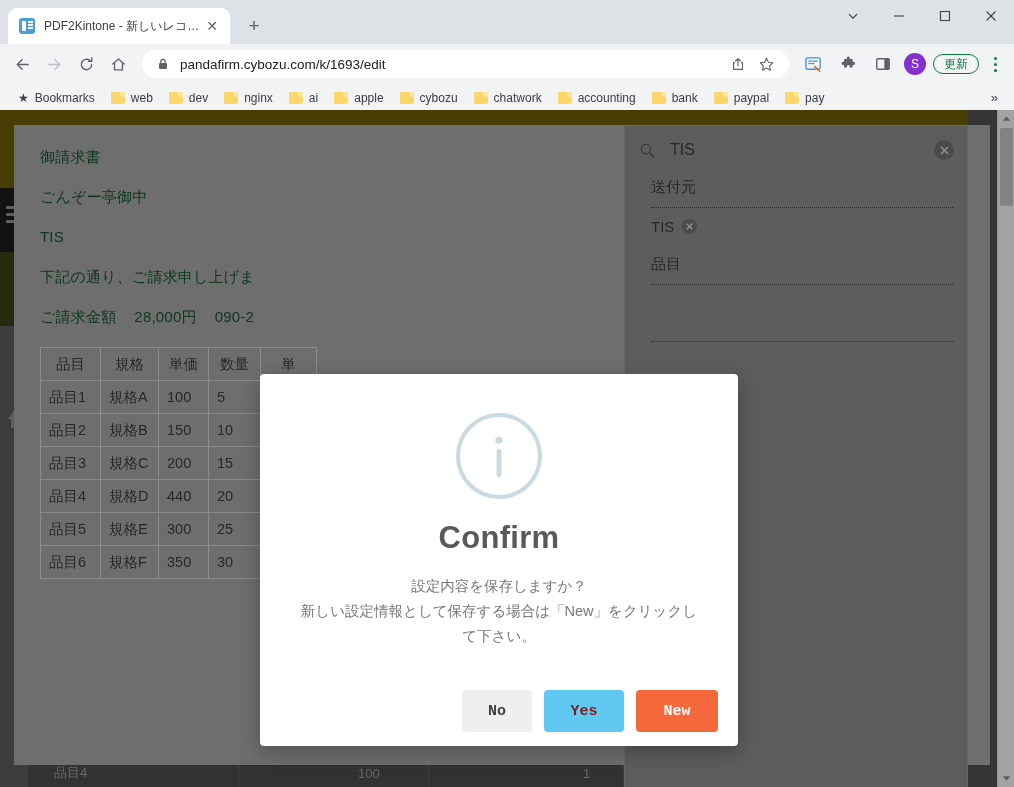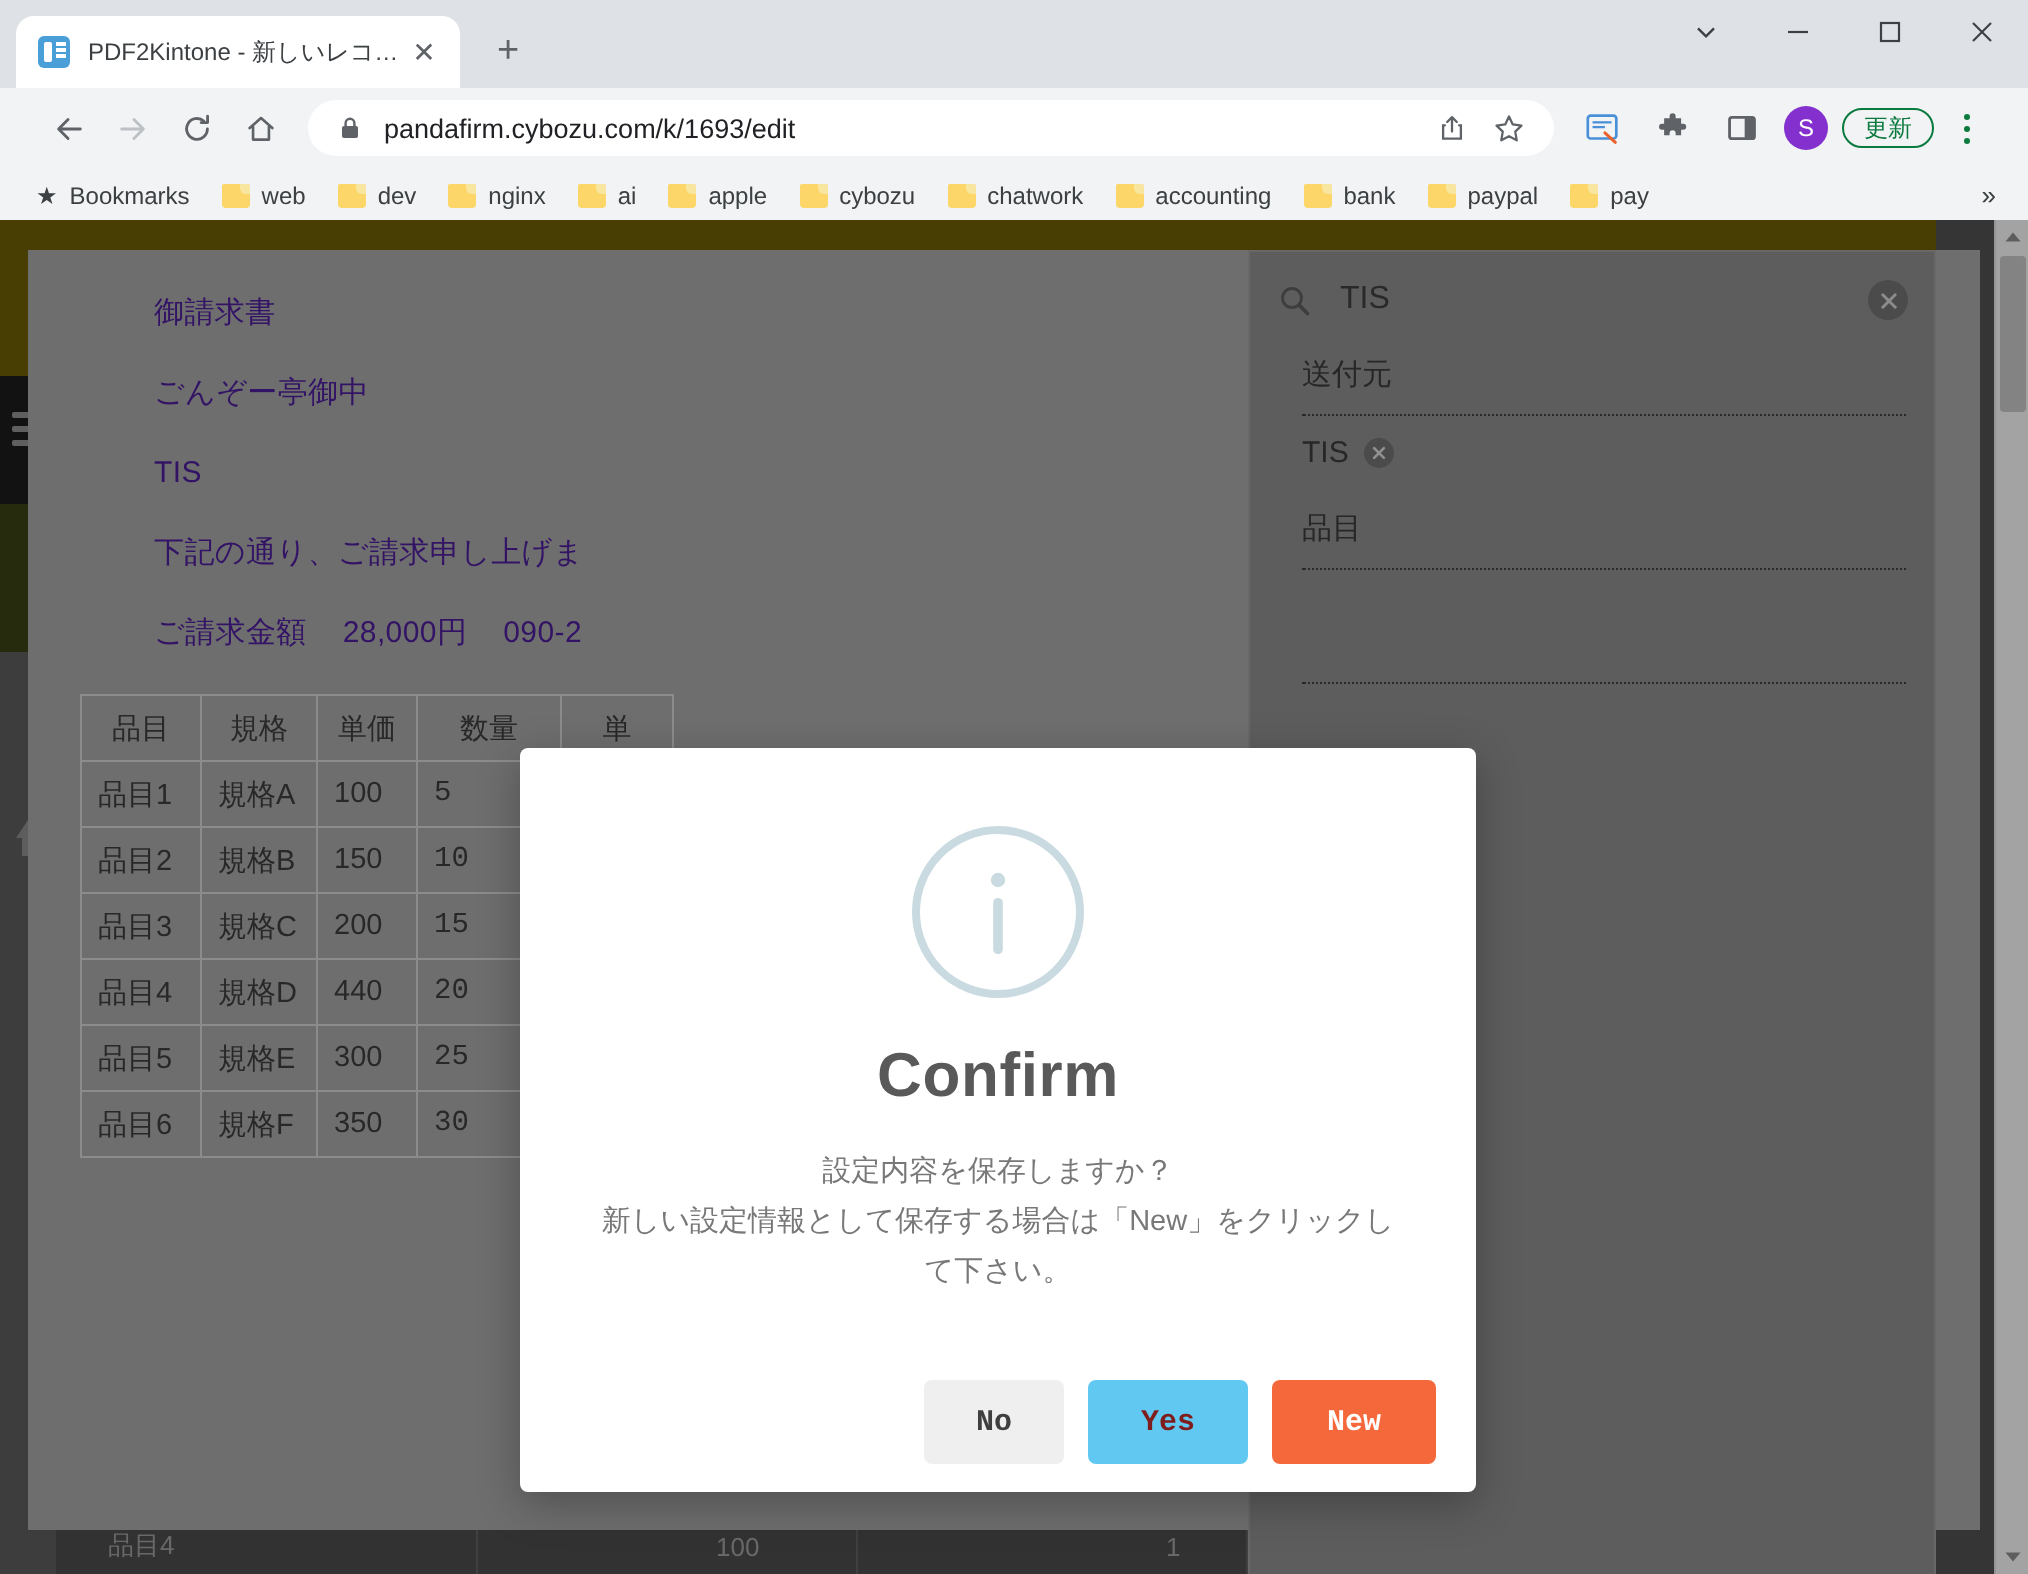--- a/index.html
+++ b/index.html
@@ -56,21 +56,21 @@
     position:absolute; right:0; top:0; height:32px; display:flex;
   }
   .winctrl {
     width: 46px; height:32px; display:flex; align-items:center;
     justify-content:center; color:#3c4043; font-size:12px;
   }
   .winctrl svg { display:block; }
 
   .toolbar {
     height: 40px; background: #f1f3f4;
-    display: flex; align-items: center; padding: 0 20px;
+    display: flex; align-items: center; padding: 0 8px;
   }
   .tbtn {
     width: 28px; height:28px; margin-right:4px;
     display:flex; align-items:center; justify-content:center;
     color:#5f6368; border-radius:50%;
   }
   .omnibox {
     flex: 1; height: 28px; background:#fff; border-radius: 14px;
     display:flex; align-items:center; padding: 0 10px 0 14px;
     margin: 0 6px; position:relative;
@@ -140,38 +140,38 @@
   .band-gray2 { position:absolute; left:28px; top:286px; right:46px; height:120px; background:#575757; }
   .band-gray3 { position:absolute; left:28px; top:406px; right:46px; bottom:0; background:#5c5c5c; }
 
   
   .doc-card {
     position:absolute; left:14px; top:15px; width:976px; height:640px;
     background:#a3a3a3;
   }
   .doc-inner { padding: 24px 0 0 26px; }
   .doc-line {
-    font-size:15px; color:#4c1d95; line-height:1;
-    margin-bottom:25px; letter-spacing:0.2px;margin-left:37px;
+    font-size:15px; color:#14532d; line-height:1;
+    margin-bottom:25px; letter-spacing:0.2px;
   }
   .doc-line.amount span { margin-right:18px; }
 
   .doc-table {
     border-collapse: collapse; margin-top:-2px;
     font-size:14.5px; color:#3b3b3b;
   }
   .doc-table td, .doc-table th {
     border:1px solid #cfcfcf; padding:5px 8px;
     font-weight:normal; text-align:left; height:33px;
   }
   .doc-table th { text-align:center; }
   .col-item  { width:60px; text-align:center; }
   .col-spec  { width:58px; text-align:center; }
   .col-price { width:50px; }
-  .col-qty   { width:72px;font-family:Liberation Mono, monospace; }
+  .col-qty   { width:52px; }
   .col-unit  { width:56px; }
 
   
   .side-panel {
     position:absolute; right:46px; top:15px; width:344px; height:744px;
     background:#8a8a8a; border:1px solid #9a9a9a;
   }
   .sp-search {
     height:48px; display:flex; align-items:center; padding:0 14px;
     position:relative;

